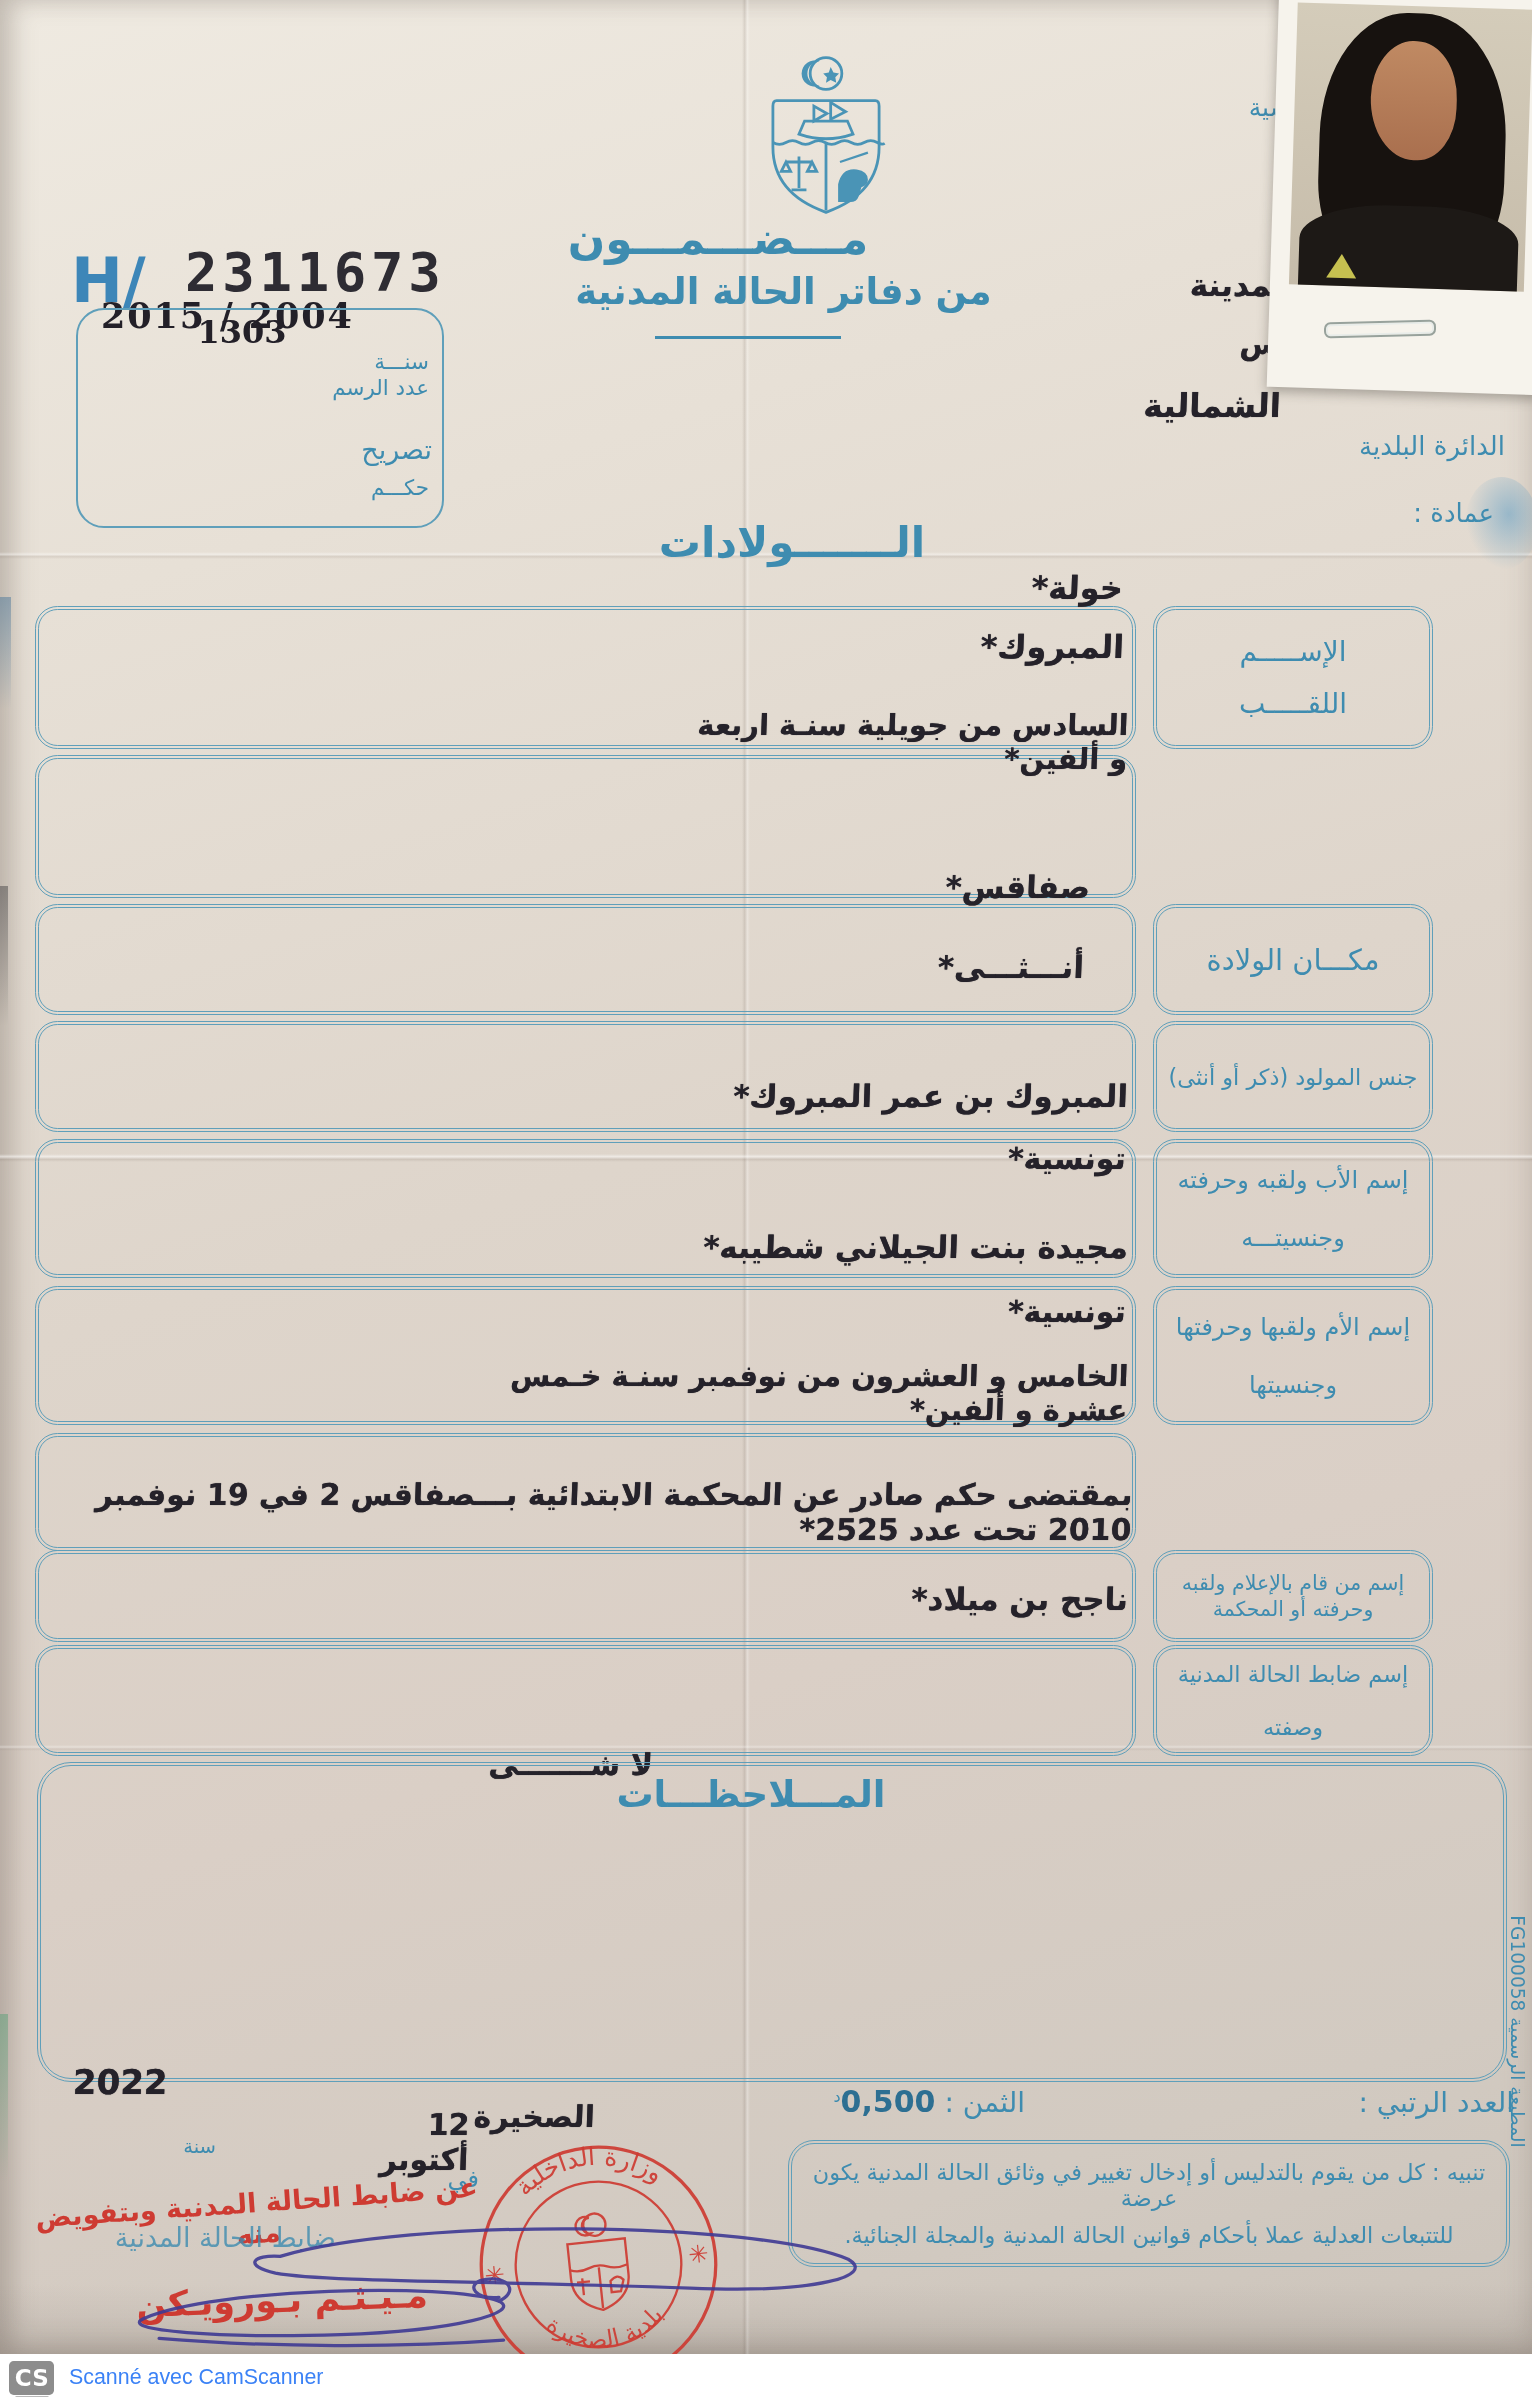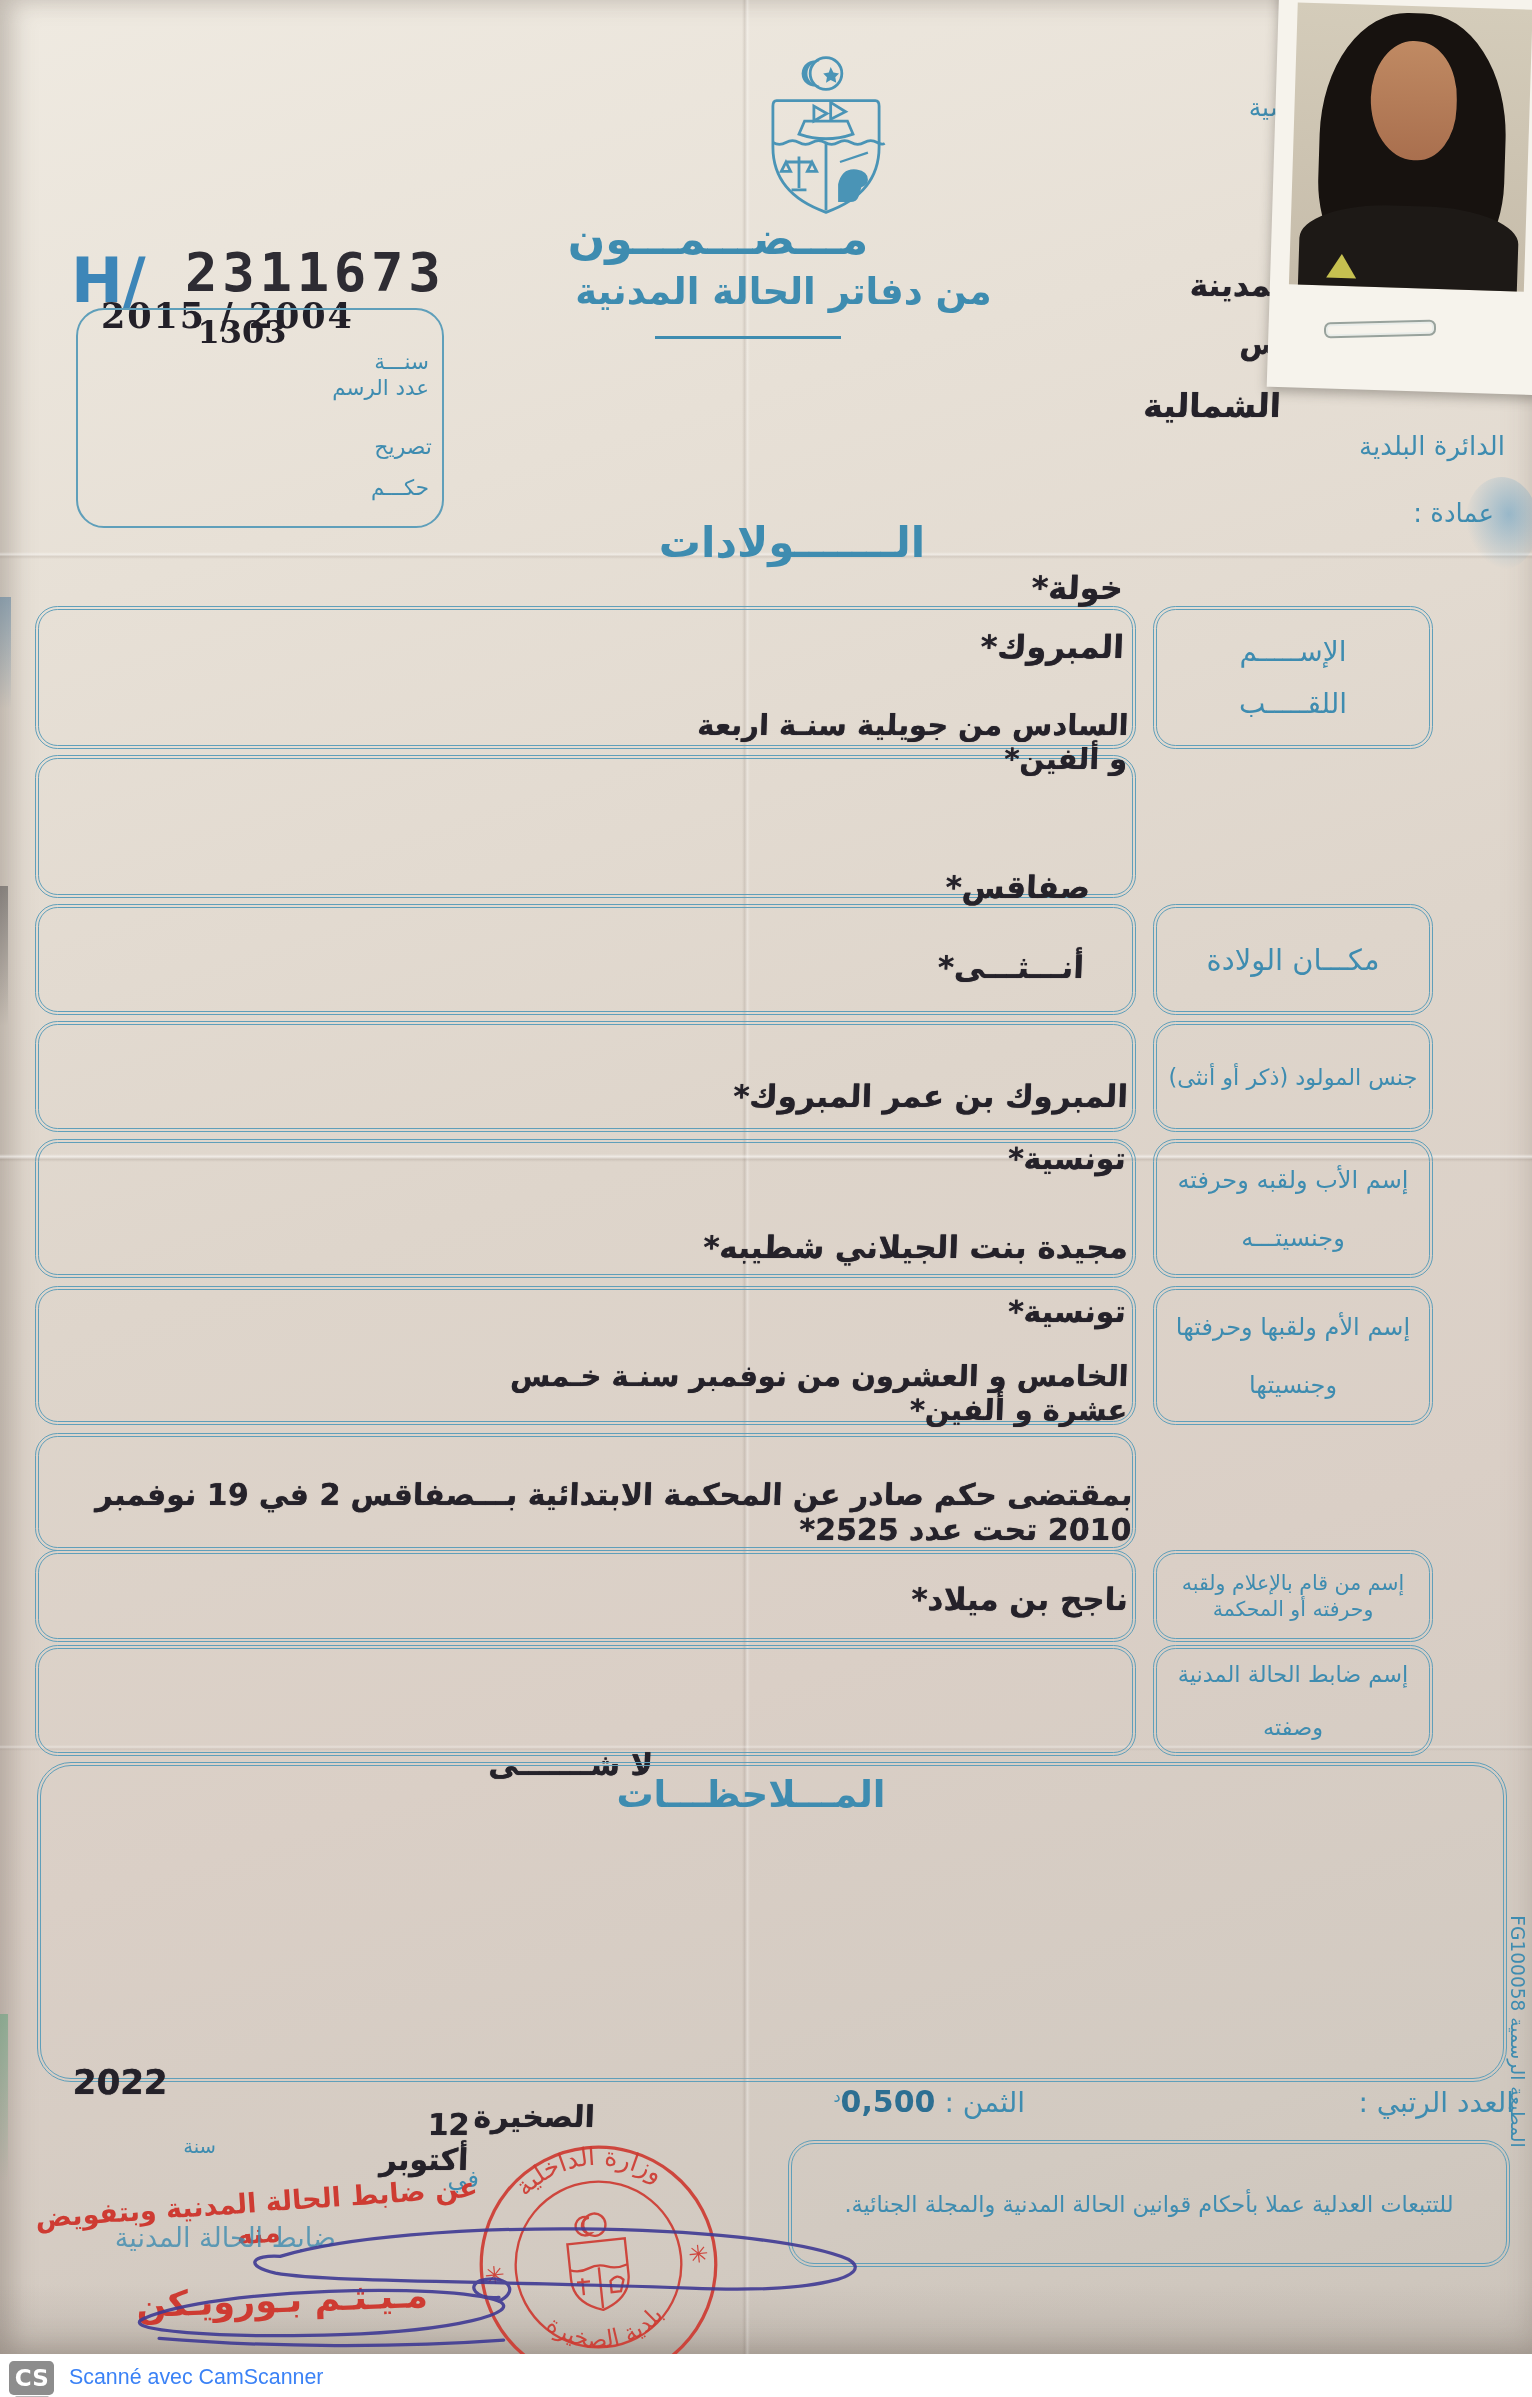--- a/index.html
+++ b/index.html
@@ -32,21 +32,21 @@
 
   
   .h-slash{left:71px;top:244px;font-size:62px;font-weight:bold;color:#3d86b8;}
   .ref-num{left:185px;top:241px;font-size:54px;font-weight:bold;color:#2e2c33;font-family:"DejaVu Sans Mono",monospace;letter-spacing:4.7px;}
   .ref-years{left:101px;top:295px;font-size:35px;font-weight:bold;color:#232028;font-family:"DejaVu Serif",serif;letter-spacing:1.9px;}
 
   .stamp-box{left:76px;top:308px;width:364px;height:216px;border:2.8px solid var(--border);border-radius:28px;}
   .v-1303{left:186px;top:313px;width:112px;font-size:32px;font-weight:bold;color:#232028;font-family:"DejaVu Serif",serif;text-align:center;}
   .lbl-sana{left:336px;top:349px;width:93px;font-size:21.4px;}
   .lbl-adadrasm{left:308px;top:375px;width:121px;font-size:21.4px;}
-  .lbl-tasrih{left:343px;top:434px;width:89px;font-size:22px;}
+  .lbl-tasrih{left:343px;top:434px;width:89px;font-size:27px;}
   .lbl-hokm{left:331px;top:475px;width:98px;font-size:21.4px;}
 
   
   .emblem{left:758px;top:52px;width:136px;height:166px;}
   .title1{left:457px;top:213px;width:522px;font-size:44px;font-weight:bold;color:var(--blue);}
   .title2{left:541px;top:270px;width:485px;font-size:37px;font-weight:bold;color:var(--blue);}
   .title2-underline{left:655px;top:336px;width:186px;height:2.8px;background:var(--blue);}
   .title3{left:531px;top:518px;width:522px;font-size:42px;font-weight:bold;color:var(--blue);}
 
   
@@ -257,20 +257,21 @@
     <div class="abs lbl lbl-sana2 rtl">سنة</div>
     <div class="abs hw rtl right v-day">12 أكتوبر</div>
     <div class="abs hw rtl right v-sakhira">الصخيرة</div>
     <div class="abs lbl lbl-fi rtl">في</div>
     <div class="abs lbl lbl-serial rtl right">العدد الرتبي :</div>
     <div class="abs price-line rtl right">
       <span>الثمن :</span>
       <b>0,500</b><sup>د</sup>
     </div>
     <div class="abs notice-box">
+      <span>تنبيه : كل من يقوم بالتدليس أو إدخال تغيير في وثائق الحالة المدنية يكون عرضة</span>
       <span>للتتبعات العدلية عملا بأحكام قوانين الحالة المدنية والمجلة الجنائية.</span>
     </div>
     <div class="abs printer-vert">المطبعة الرسمية FG100058</div>
 
     <div class="abs red-delegation rtl">عن ضابط الحالة المدنية وبتفويض منه</div>
     <div class="abs lbl lbl-officer rtl right">ضابط الحالة المدنية</div>
     <div class="abs red-name rtl">مـيـثـم بـورويـكن</div>
 
     <svg class="abs ministry-stamp" viewBox="0 0 274 274">
       <defs>

